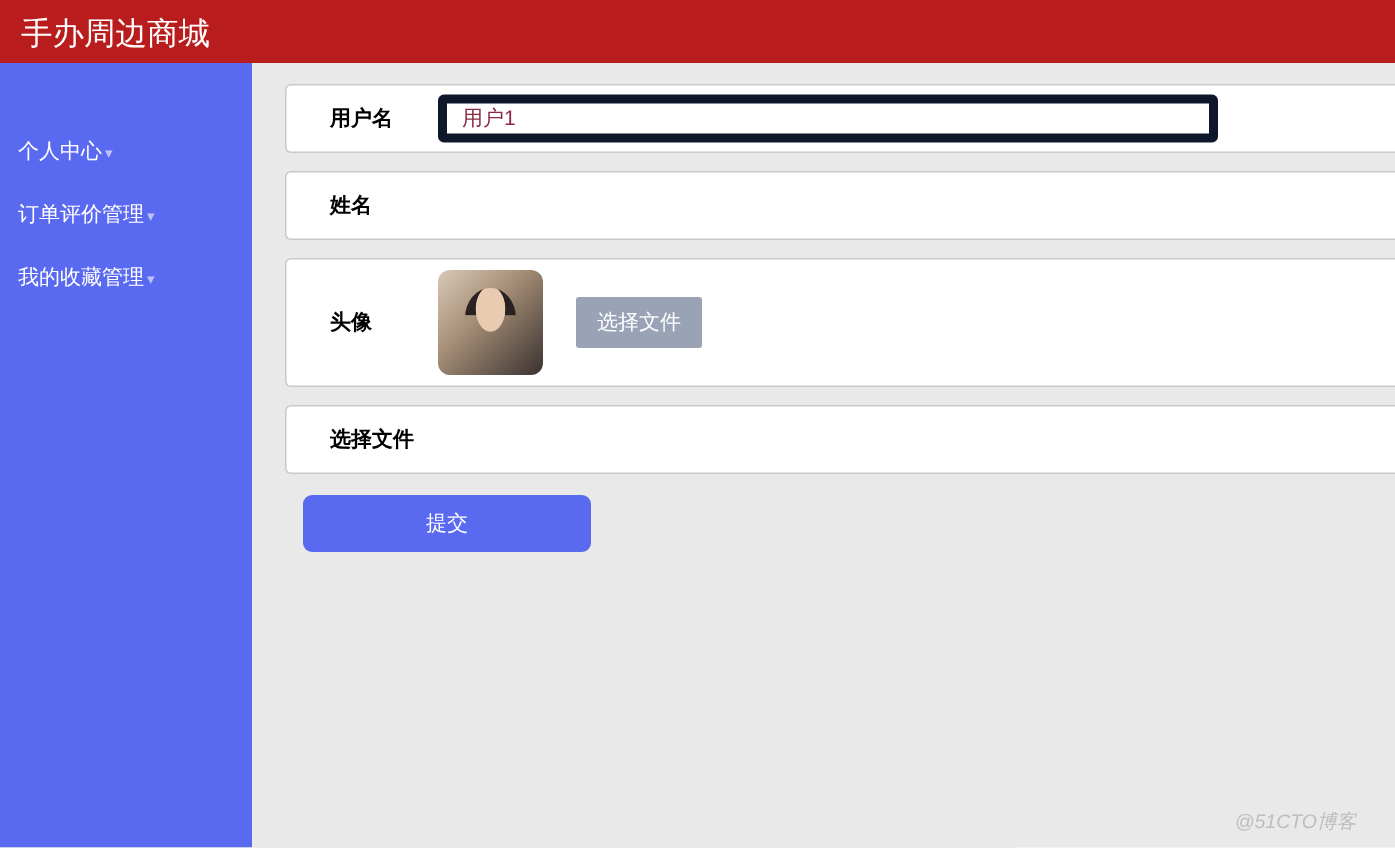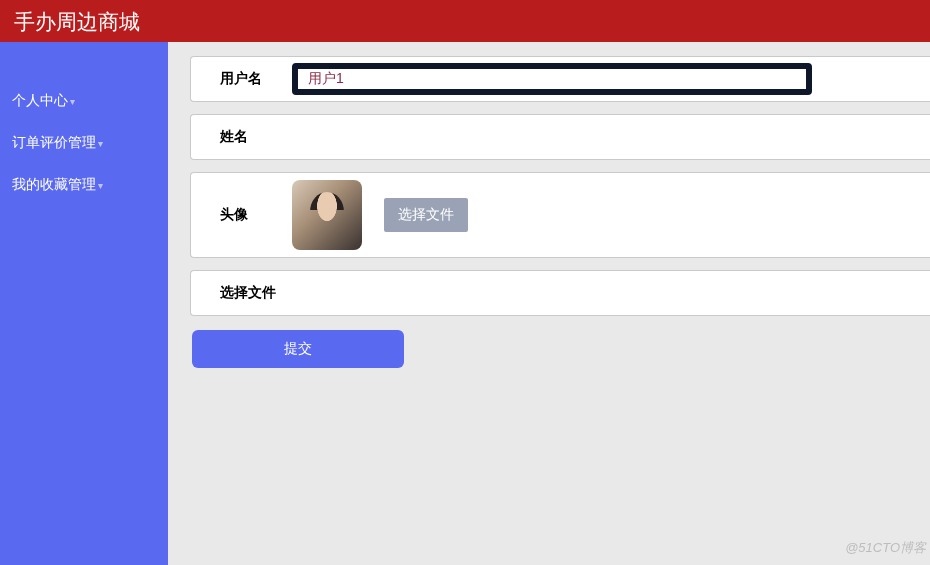--- a/index.html
+++ b/index.html
@@ -22,23 +22,23 @@
 .control { flex: 1; }
 
 input.txt { width: 520px; height: 32px; border: 6px solid #0f172a; border-radius: 4px; padding: 0 10px; font-size: 14px; color: #8b2a46; outline: none; }
 select.sel { width: 152px; height: 32px; border: 1px solid #c9c9c9; border-radius: 4px; padding: 0 8px; font-size: 14px; color: #333; background: #fff; }
 
 .avatar-wrap { display: flex; align-items: center; gap: 22px; }
 .avatar-img { width: 70px; height: 70px; border-radius: 8px; background: linear-gradient(135deg, #d8c9b8 0%, #a89078 40%, #3a3230 100%); position: relative; overflow: hidden; }
 .avatar-img::before { content: ""; position: absolute; top: 12px; left: 18px; width: 34px; height: 40px; background: radial-gradient(ellipse at 50% 35%, #e8cbb0 0%, #e8cbb0 40%, transparent 42%), linear-gradient(180deg, #2a2220 0%, #2a2220 45%, transparent 46%); border-radius: 50% 50% 40% 40%; }
 .file-btn { background: #9aa3b5; color: #fff; border: none; height: 34px; padding: 0 14px; font-size: 14px; border-radius: 2px; cursor: pointer; }
 
-.submit-btn { width: 212px; height: 38px; background: #5a6af0; color: #fff; border: none; border-radius: 6px; font-size: 14px; cursor: pointer; margin-top: 2px; margin-left: 2px; }
+.submit-btn { width: 192px; height: 38px; background: #5a6af0; color: #fff; border: none; border-radius: 6px; font-size: 14px; cursor: pointer; margin-top: 2px; margin-left: 12px; }
 
-.watermark { position: absolute; right: 4px; bottom: 8px; color: #bdbdbd; font-size: 13px; font-style: italic; }
+.watermark { position: absolute; right: 26px; bottom: 8px; color: #bdbdbd; font-size: 13px; font-style: italic; }
 </style>
 </head>
 <body>
 
 <div class="topbar">
   <span>手办周边商城</span>
 </div>
 
 <div class="main">
 

